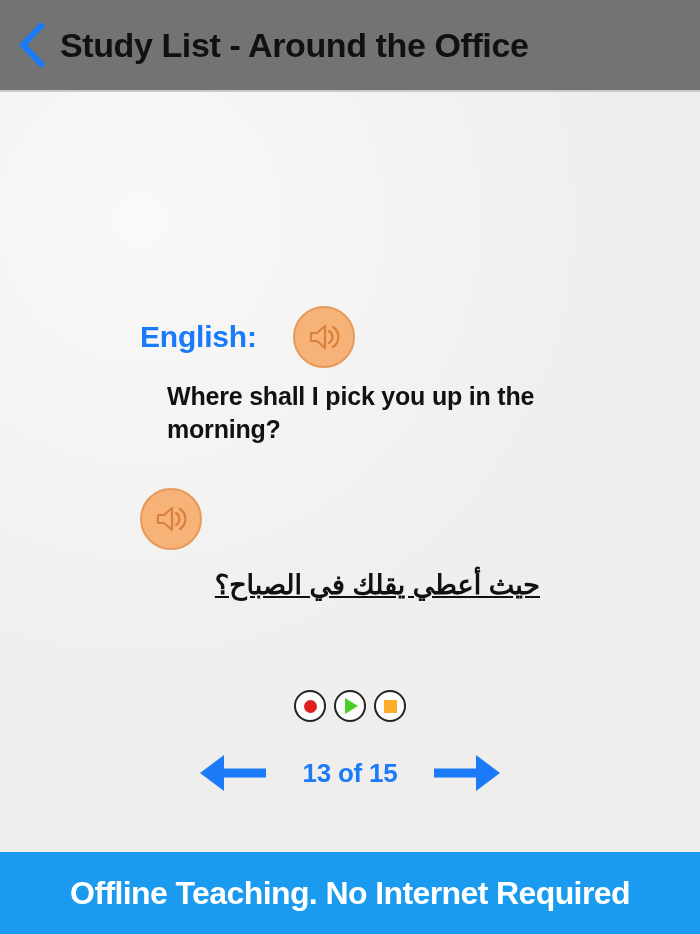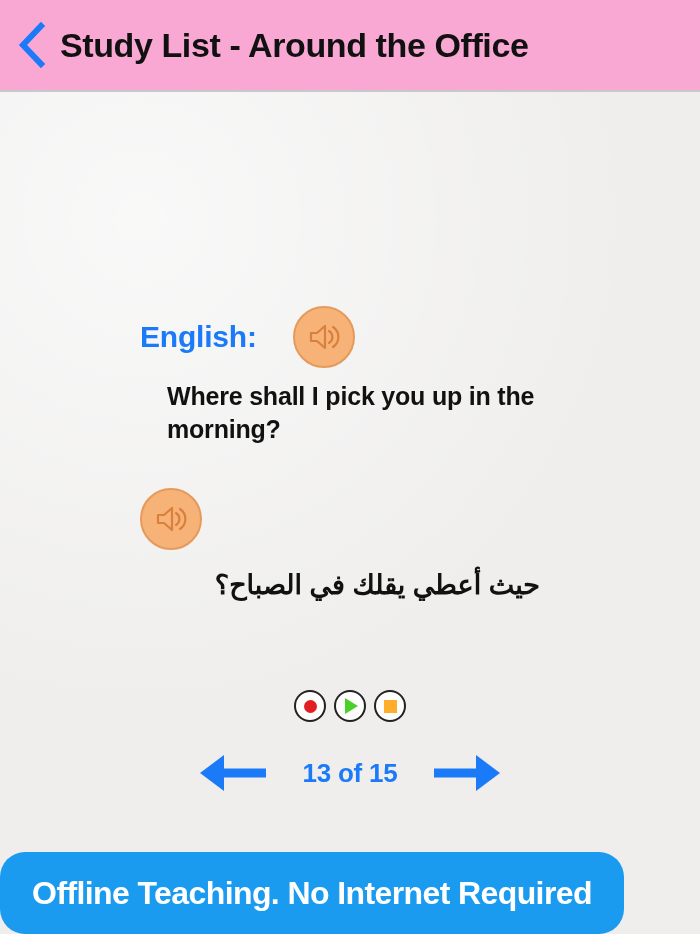--- a/index.html
+++ b/index.html
@@ -20,21 +20,21 @@
     position: relative;
     background: #f1f1f0;
     display: flex;
     flex-direction: column;
   }
 
   
   .header {
     height: 92px;
     flex: 0 0 92px;
-    background: #f9a8d4;
+    background: #737373;
     border-bottom: 2px solid #c9c9c9;
     display: flex;
     align-items: center;
     padding-left: 10px;
     box-sizing: border-box;
   }
   .back-btn {
     width: 44px;
     height: 60px;
     display: flex;
@@ -107,20 +107,21 @@
   }
   .phrase-ar {
     font-size: 27px;
     font-weight: bold;
     color: #111;
     direction: rtl;
     text-align: right;
     width: 440px;
     margin-top: 18px;
     margin-left: 0;
+    text-decoration: underline;
   }
 
   
   .recorder {
     position: absolute;
     top: 598px;
     left: 0;
     width: 700px;
     display: flex;
     justify-content: center;
@@ -183,27 +184,26 @@
     letter-spacing: -0.2px;
     min-width: 110px;
     text-align: center;
   }
 
   
   .footer {
     position: absolute;
     left: 0;
     bottom: 0;
-    width: 624px;
+    width: 700px;
     height: 82px;
     background: #1a9bf0;
     display: flex;
     align-items: center;
     justify-content: center;
-    border-radius: 25px;
   }
   .footer-text {
     color: #ffffff;
     font-size: 32px;
     font-weight: bold;
     letter-spacing: -0.6px;
     white-space: nowrap;
   }
 </style>
 </head>

